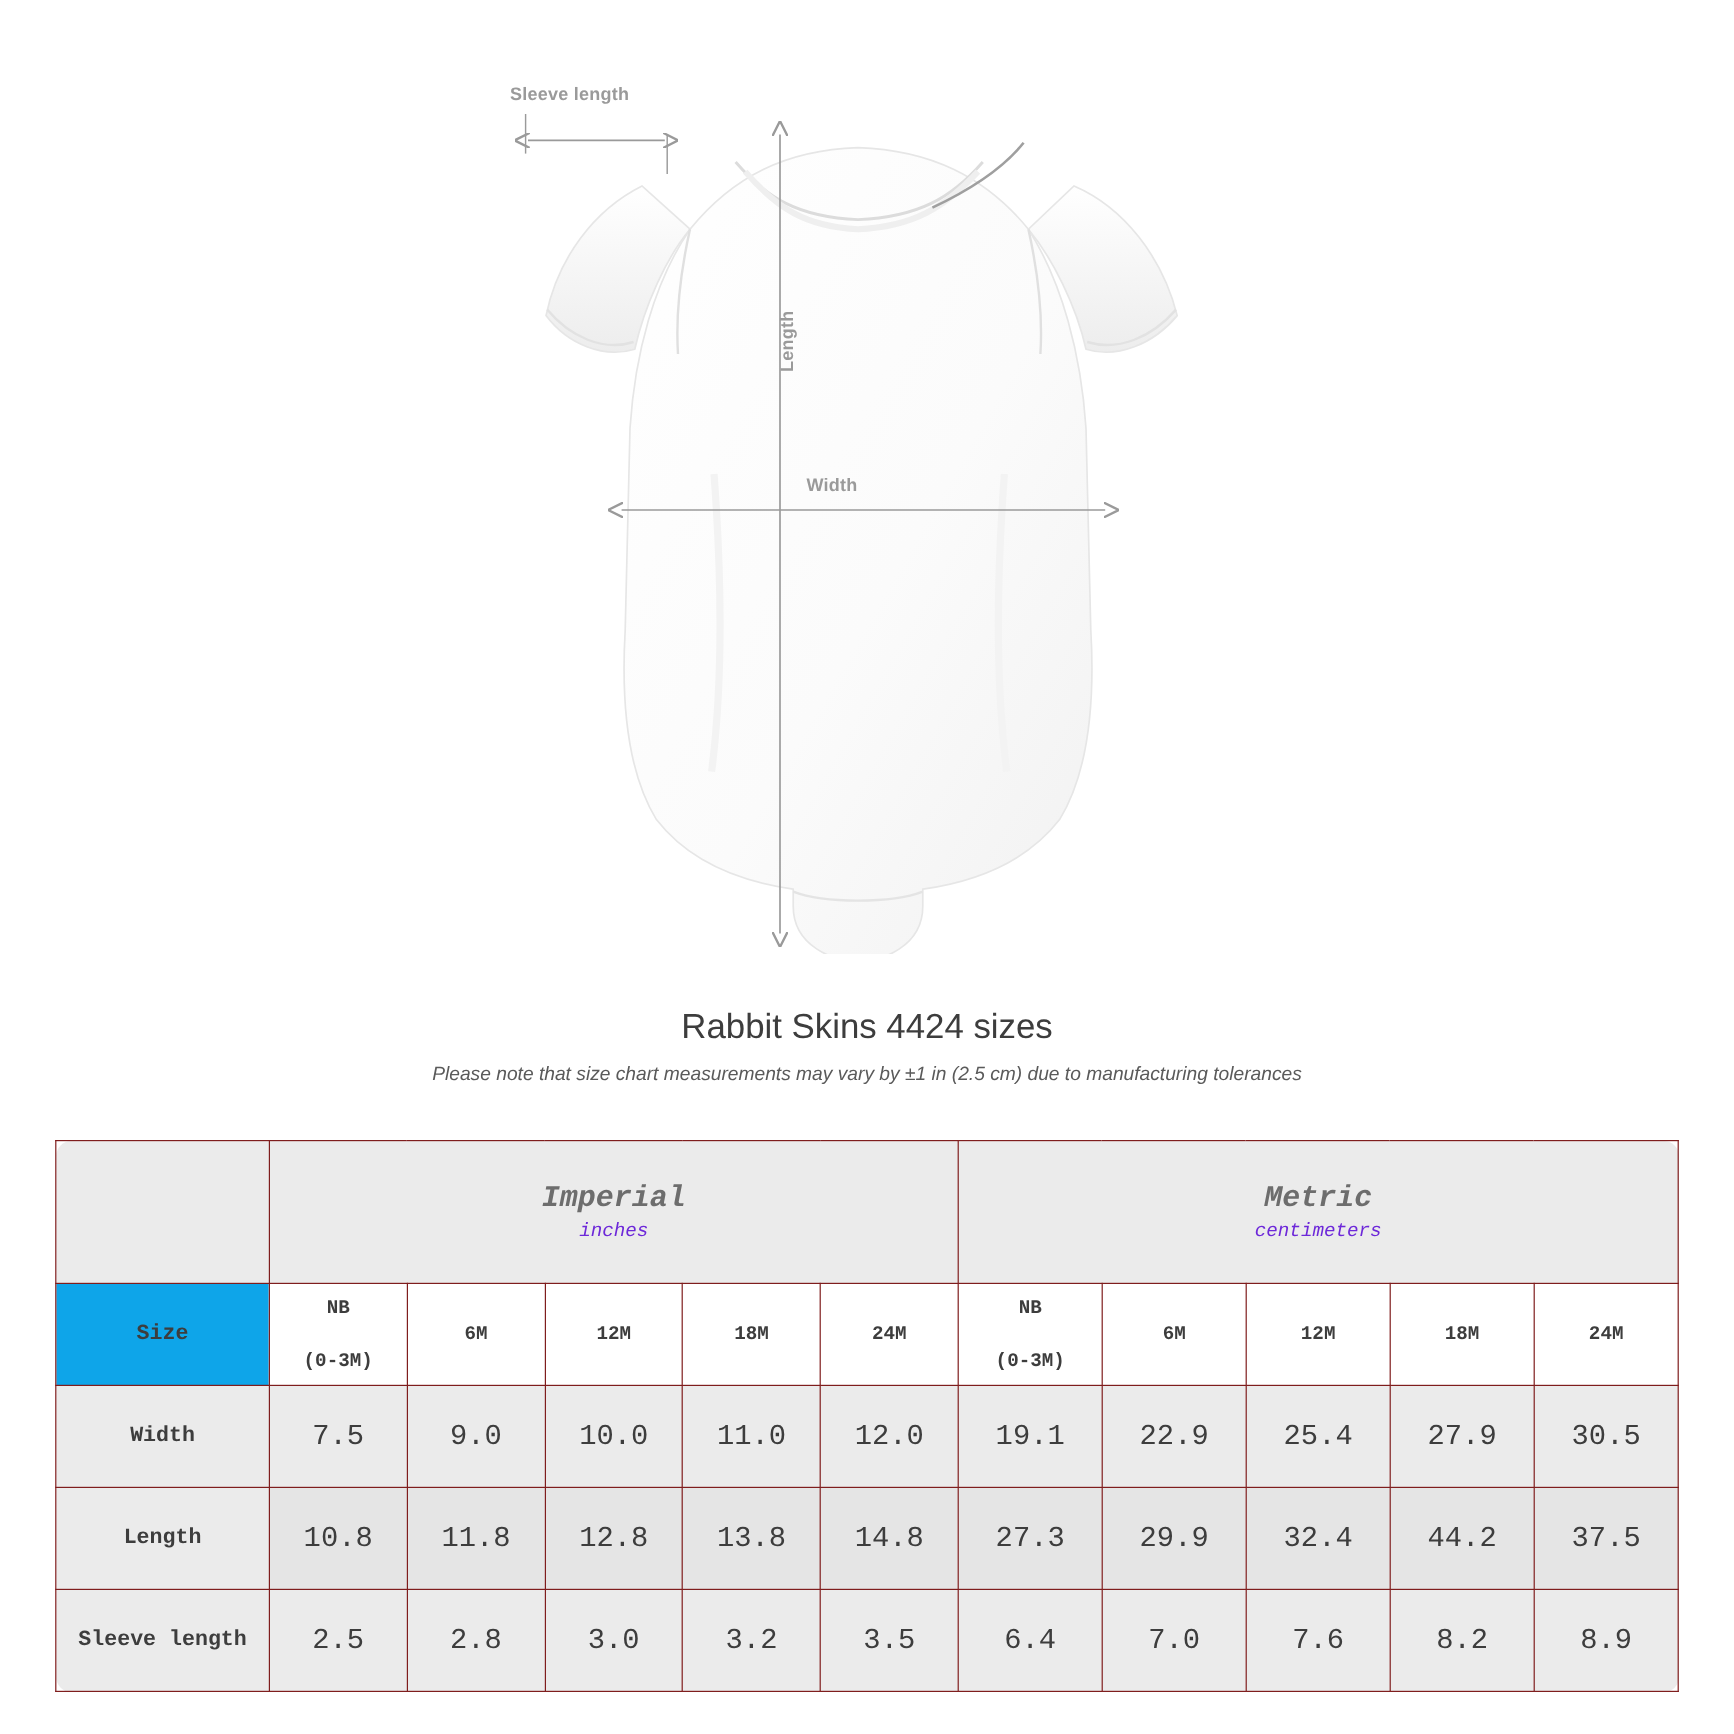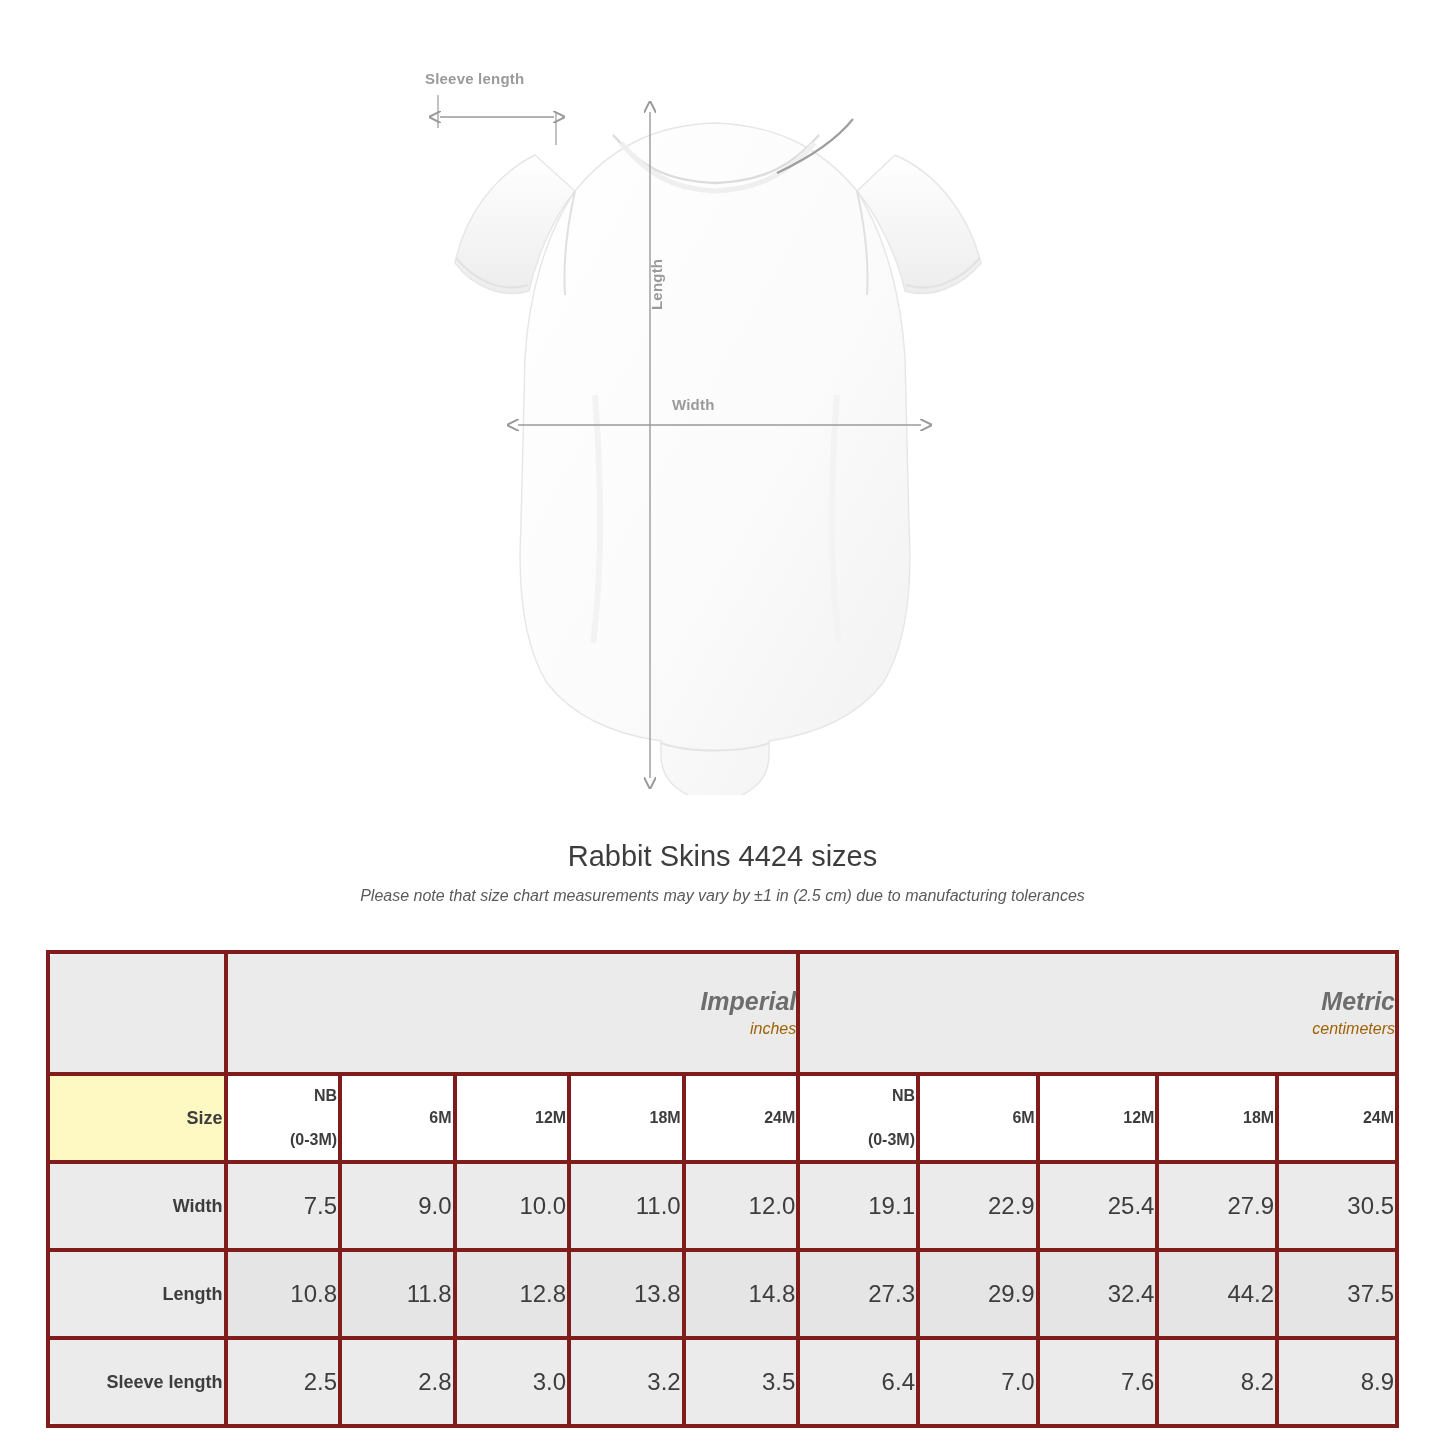--- a/index.html
+++ b/index.html
@@ -78,55 +78,56 @@
     left: 46px;
     top: 950px;
     width: 1353px;
   }
   table.size-table {
     border-collapse: collapse;
     width: 1353px;
     table-layout: fixed;
   }
   table.size-table td, table.size-table th {
-    border: 4px solid #7f1d1d;
-    text-align: right;
+    border: 1px solid #7f1d1d;
+    text-align: center;
     vertical-align: middle;
     font-size: 17px;
     color: #3d3d3d;
+    font-family: Liberation Mono, monospace;
   }
   
   .unit-cell {
     background: #ebebeb;
     height: 118px;
     padding: 0;
   }
   .unit-cell.blank { background: #ebebeb; }
   .unit-name {
     font-size: 25px;
     font-weight: bold;
     font-style: italic;
     color: #6d6d6d;
     line-height: 1.1;
   }
   .unit-sub {
     font-size: 16px;
     font-style: italic;
-    color: #a16207;
+    color: #6d28d9;
     margin-top: 5px;
   }
   
   tr.size-row td {
     background: #ffffff;
     height: 82px;
     font-weight: bold;
     font-size: 16px;
   }
   tr.size-row td.rowhead {
-    background: #fef9c3;
+    background: #0ea5e9;
     font-size: 18px;
   }
   .size-line2 { display:block; font-weight: bold; font-size: 16px; margin-top: 26px; }
   
   tr.data-row td {
     height: 82px;
     font-size: 24px;
   }
   tr.data-row.shade td { background: #ebebeb; }
   tr.data-row.plain td { background: #e5e5e5; }

